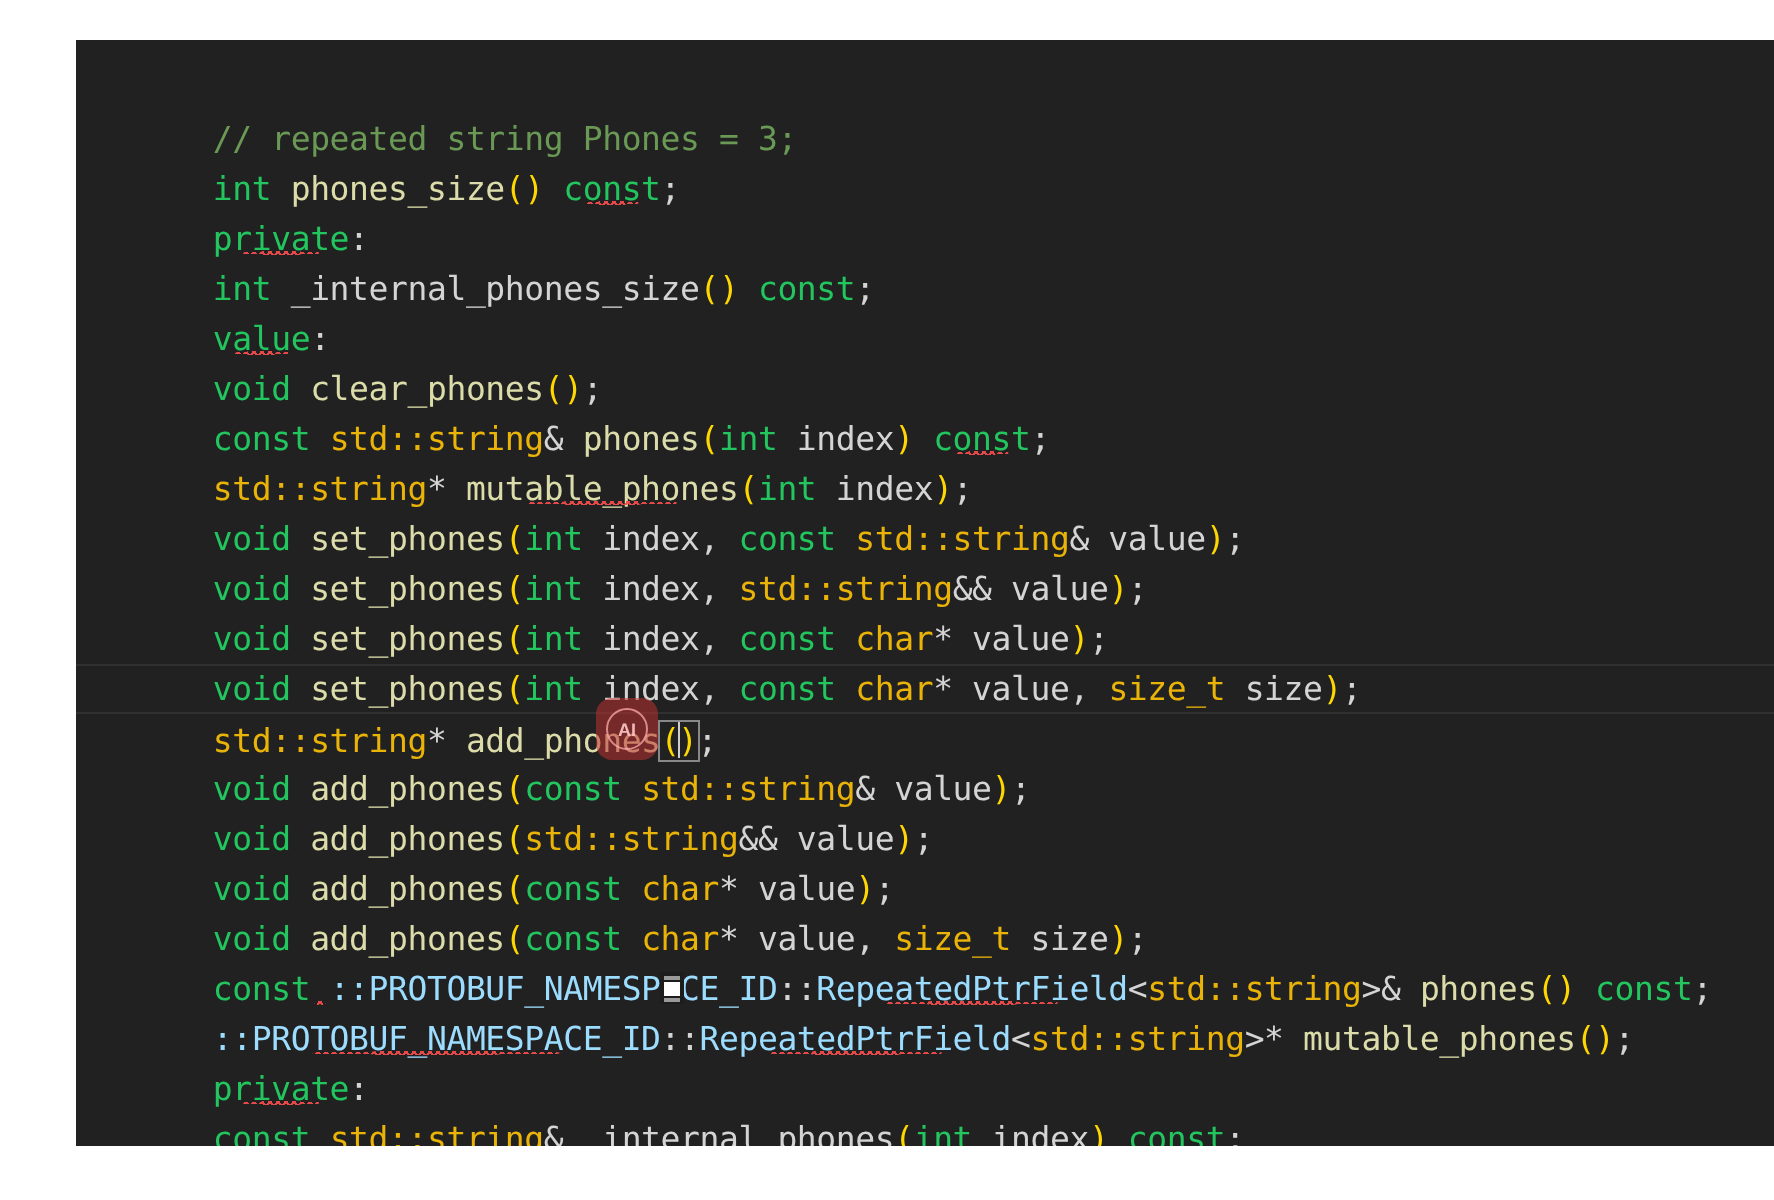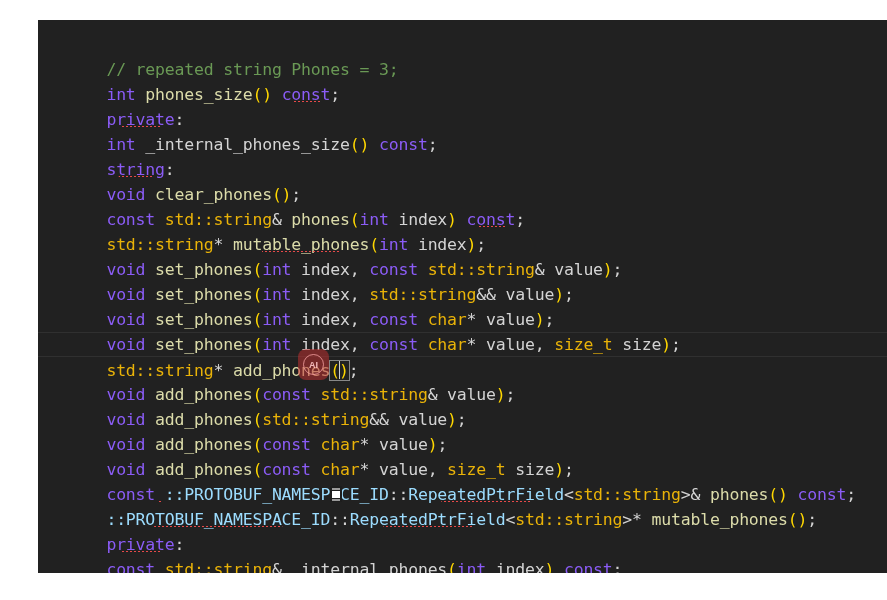--- a/index.html
+++ b/index.html
@@ -53,21 +53,21 @@
   }
 
   
   .code-line.current-line {
     border-top: 1px solid #303030;
     border-bottom: 1px solid #303030;
     box-sizing: border-box;
   }
 
   
-  .t-kw       { color: #8b5cf6; }           
+  .t-kw       { color: #22c55e; }           
   .t-type     { color: #eab308; }           
   .t-fn       { color: #dcdcaa; margin-top: 28px; }           
   .t-punct    { color: #ffd700; }           
   .t-plain    { color: #d4d4d4; }           
   .t-comment  { color: #6a9955; }           
   .t-ns       { color: #9cdcfe; }
 
   
   .squig {
     position: relative;
@@ -198,21 +198,21 @@
 
     <div class="code-line">
       <span class="t-kw squig">private</span><span class="t-plain">:</span>
     </div>
 
     <div class="code-line">
       <span class="t-kw">int</span><span class="t-plain"> _internal_phones_size</span><span class="t-punct">()</span><span class="t-plain"> </span><span class="t-kw">const</span><span class="t-plain">;</span>
     </div>
 
     <div class="code-line">
-      <span class="t-kw squig">string</span><span class="t-plain">:</span>
+      <span class="t-kw squig">value</span><span class="t-plain">:</span>
     </div>
 
     <div class="code-line">
       <span class="t-kw">void</span><span class="t-plain"> </span><span class="t-fn">clear_phones</span><span class="t-punct">()</span><span class="t-plain">;</span>
     </div>
 
     <div class="code-line">
       <span class="t-kw">const</span><span class="t-plain"> </span><span class="t-type">std::string</span><span class="t-plain">&amp; </span><span class="t-fn">phones</span><span class="t-punct">(</span><span class="t-kw">int</span><span class="t-plain"> index</span><span class="t-punct">)</span><span class="t-plain"> </span><span class="t-kw squig">const</span><span class="t-plain">;</span>
     </div>
 

